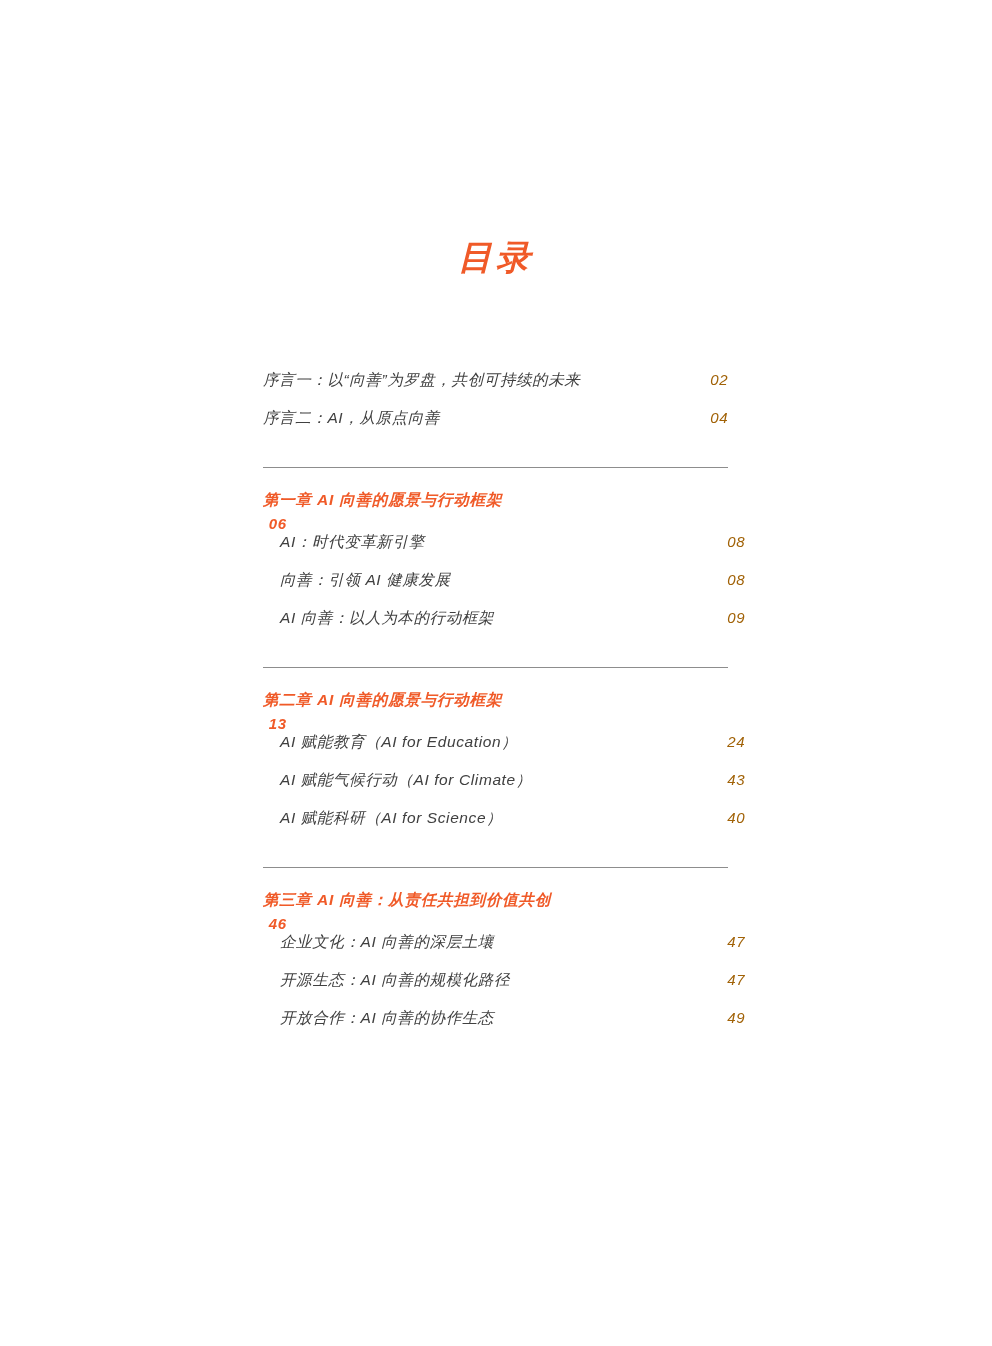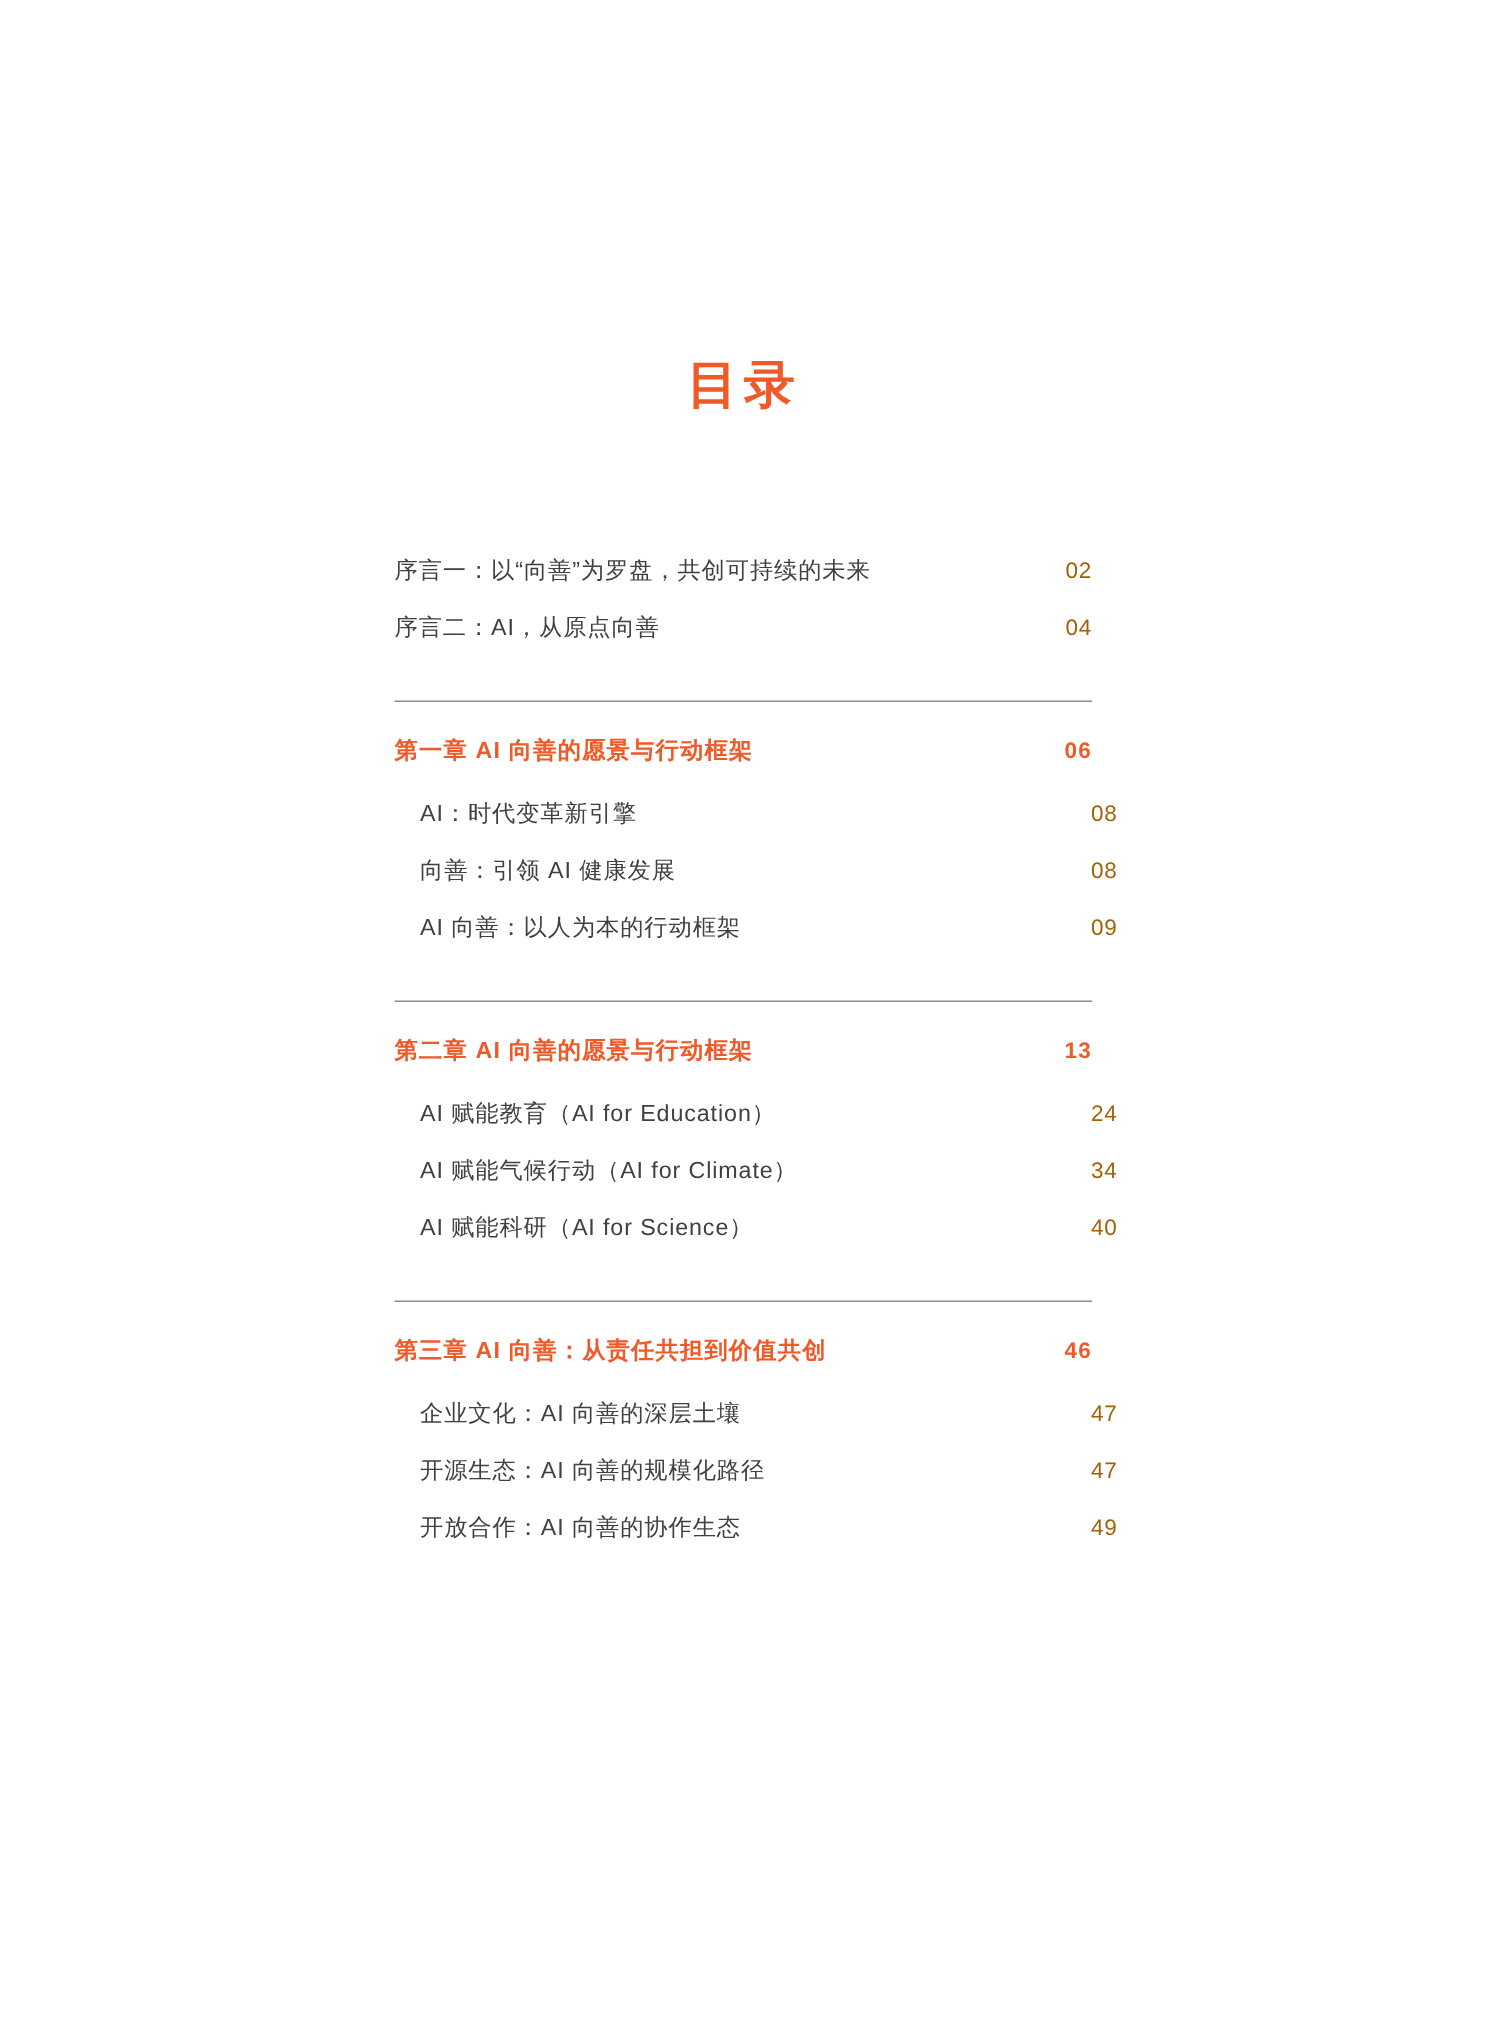--- a/index.html
+++ b/index.html
@@ -13,20 +13,21 @@
     font-family: "Liberation Sans", "DejaVu Sans", sans-serif;
     color: #231f20;
     position: relative;
     overflow: hidden;
   }
   .page {
     width: 992px;
     height: 984px;
     position: relative;
     box-sizing: border-box;
+    font-style: italic;
   }
   .toc-title {
     text-align: center;
     color: #f05a28;
     font-size: 34px;
     font-weight: bold;
     letter-spacing: 4px;
     position: absolute;
     top: 240px;
     left: 0;
@@ -72,20 +73,21 @@
     text-align: right;
   }
   .entry.chapter .label,
   .entry.chapter .page-num {
     color: #f05a28;
     font-weight: bold;
     letter-spacing: 0.8px;
   }
   .entry.chapter {
     height: 42px;
+    flex-direction: column;
   }
   .entry.sub {
     height: 38px;
     margin-left: 17px;
   }
 </style>
 </head>
 <body>
 
 <div class="page">
@@ -127,21 +129,21 @@
         <div class="entry chapter">
           <span class="label">第二章  AI 向善的愿景与行动框架</span>
           <span class="page-num">13</span>
         </div>
         <div class="entry sub">
           <span class="label">AI 赋能教育（AI for Education）</span>
           <span class="page-num">24</span>
         </div>
         <div class="entry sub">
           <span class="label">AI 赋能气候行动（AI for Climate）</span>
-          <span class="page-num">34</span>
+          <span class="page-num">43</span>
         </div>
         <div class="entry sub">
           <span class="label">AI 赋能科研（AI for Science）</span>
           <span class="page-num">40</span>
         </div>
         <div class="rule"></div>
       </div>
       <div class="toc-group">
         <div class="group-gap-top"></div>
         <div class="entry chapter">

